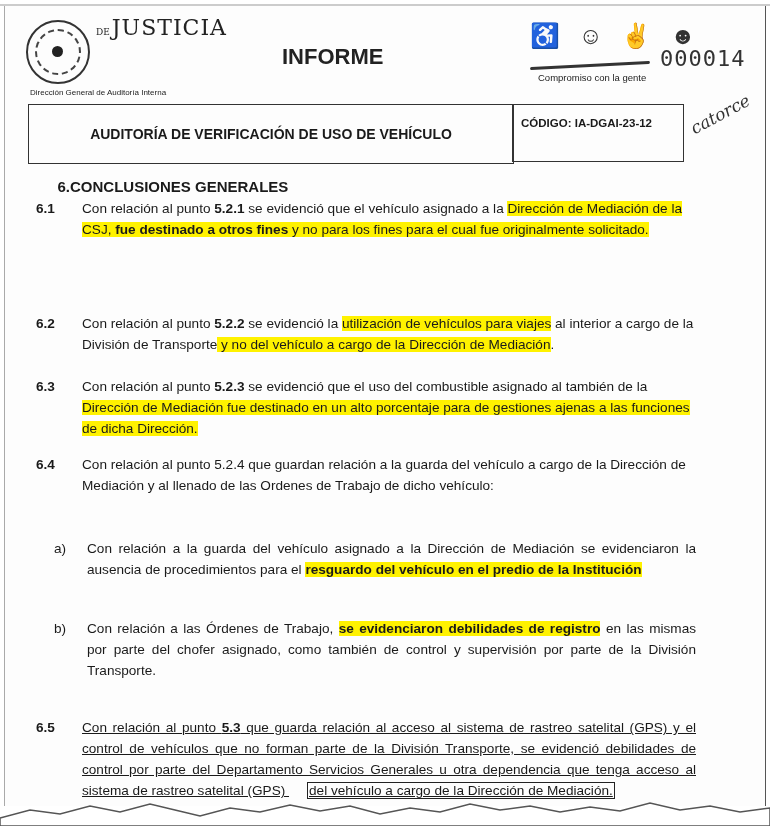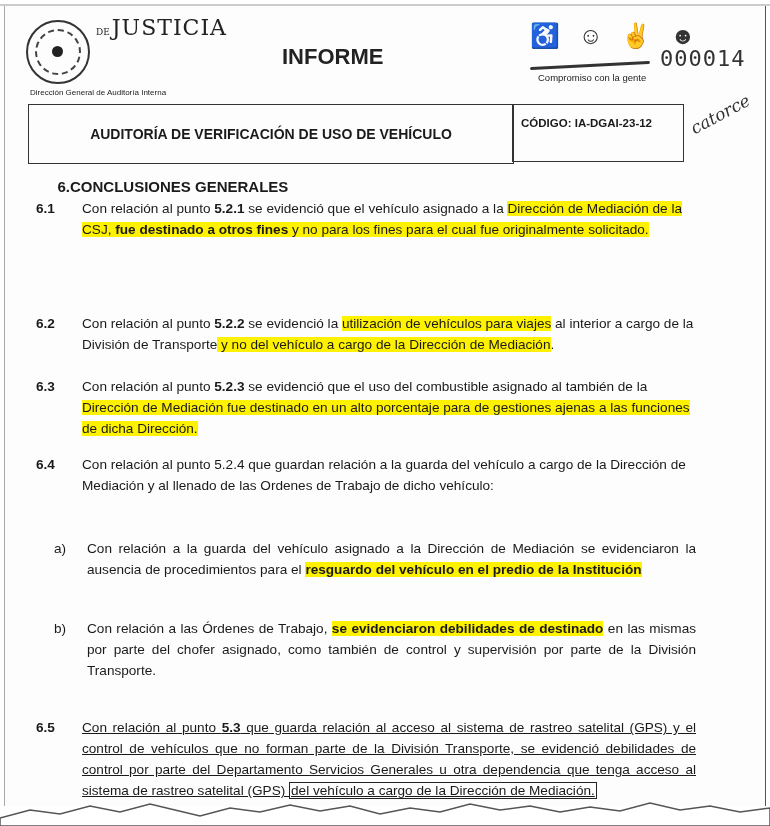--- a/index.html
+++ b/index.html
@@ -25,21 +25,21 @@
   .h6{position:absolute;left:30px;top:178px;font-weight:bold;font-size:15px;text-align:right;}
   .h6 .num{display:inline-block;width:40px;}
   .item{position:absolute;left:36px;width:660px;font-size:13.6px;line-height:21px;}
   .item .n{position:absolute;left:0;top:0;font-weight:bold;}
   .item .t{margin-left:46px;display:block;}
   .sub{position:absolute;left:54px;width:642px;font-size:13.6px;line-height:21px;}
   .sub .n{position:absolute;left:0;top:0;}
   .sub .t{margin-left:33px;display:block;text-align:justify;}
   .hl{background:#fff200;}
   b{font-weight:bold;}
-  .boxed{border:1.3px solid #222;padding:0 1px;}
+  .boxed{border:1.3px solid #222;padding:0 1px;margin-left:18px;}
   .ul{text-decoration:underline;}
 </style>
 </head>
 <body>
 
 <div class="topedge"></div>
 <div class="page"></div>
 
 <div class="seal"></div>
 <div class="csj">
@@ -89,21 +89,21 @@
   <span class="t">Con relación al punto 5.2.4 que guardan relación a la guarda del vehículo a cargo de la Dirección de Mediación y al llenado de las Ordenes de Trabajo de dicho vehículo:</span>
 </div>
 
 <div class="sub" style="top:538px;">
   <span class="n">a)</span>
   <span class="t"><span>Con relación a la guarda del vehículo asignado a la Dirección de Mediación se evidenciaron la ausencia de procedimientos para el </span><b class="hl">resguardo del vehículo en el predio de la Institución</b></span>
 </div>
 
 <div class="sub" style="top:618px;">
   <span class="n">b)</span>
-  <span class="t"><span>Con relación a las Órdenes de Trabajo, </span><b class="hl">se evidenciaron debilidades de destinado</b><span> en las mismas por parte del chofer asignado, como también de control y supervisión por parte de la División Transporte.</span></span>
+  <span class="t"><span>Con relación a las Órdenes de Trabajo, </span><b class="hl">se evidenciaron debilidades de registro</b><span> en las mismas por parte del chofer asignado, como también de control y supervisión por parte de la División Transporte.</span></span>
 </div>
 
 <div class="item" style="top:717px;text-decoration:underline;">
   <span class="n">6.5</span>
   <span class="t" style="text-align:justify;"><span>Con relación al punto </span><b>5.3</b><span> que guarda relación al acceso al sistema de rastreo satelital (GPS) y el control de vehículos que no forman parte de la División Transporte, se evidenció debilidades de control por parte del Departamento Servicios Generales u </span><span class="ul">otra dependencia que tenga acceso al sistema</span><span> de rastreo satelital (GPS) </span><span class="boxed">del vehículo a cargo de la Dirección de Mediación.</span></span>
 </div>
 
 <svg class="torn" viewBox="0 0 770 30" preserveAspectRatio="none">
   <path d="M0,22 L30,14 L60,18 L90,10 L120,16 L150,8 L175,14 L200,20 L230,12 L260,16 L290,9 L320,15 L350,10 L380,18 L410,12 L440,16 L470,8 L500,14 L530,10 L560,16 L590,11 L620,15 L650,7 L680,14 L710,10 L740,16 L770,12 L770,30 L0,30 Z" fill="#fff" stroke="#555" stroke-width="1.5"></path>
 </svg>

